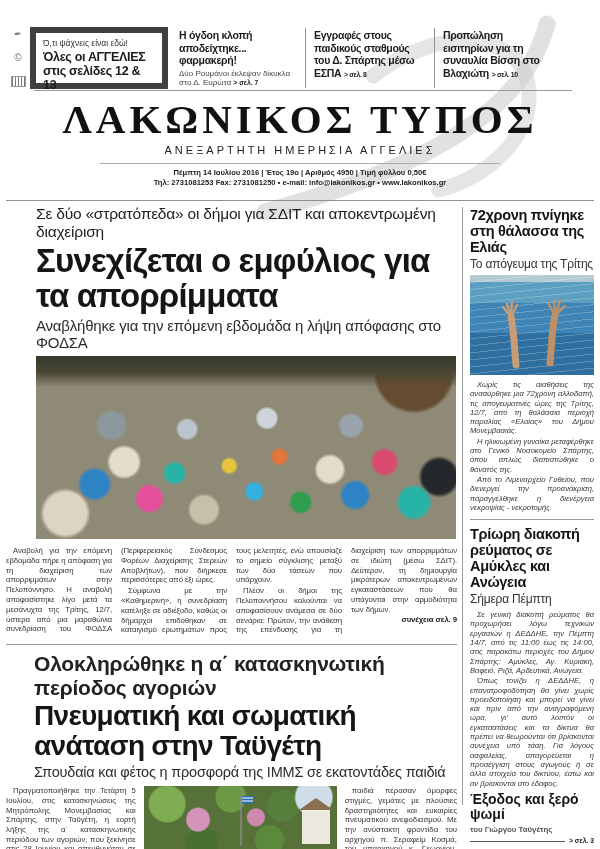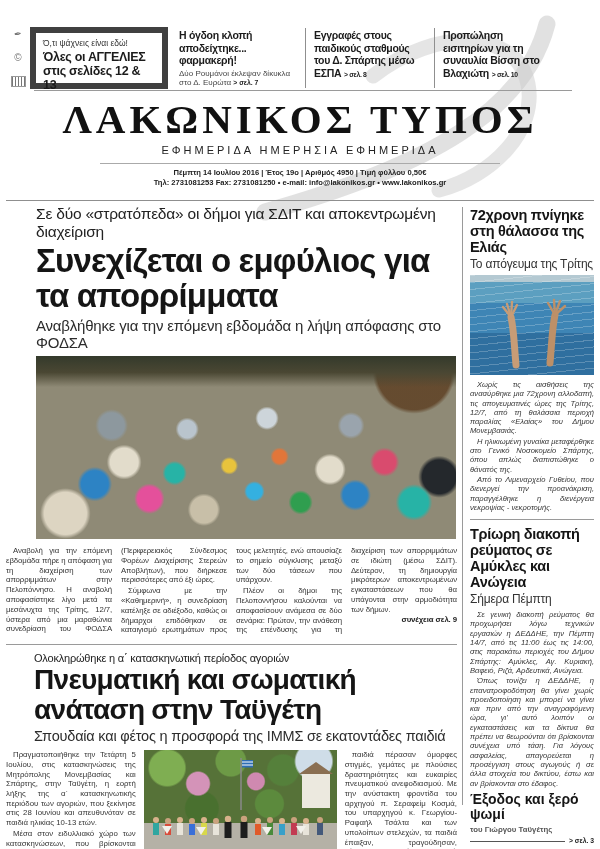--- a/index.html
+++ b/index.html
@@ -73,21 +73,21 @@
       radial-gradient(circle at 55% 34%,#cdd5da 0 3.5%,transparent 4.5%),
       radial-gradient(circle at 75% 38%,#9aa4ad 0 3%,transparent 4%);}
 
   .bodycols{margin-top:7px;column-count:4;column-gap:9px;font-size:7.8px;line-height:9.8px;
             text-align:justify;color:#343434;letter-spacing:-.1px;}
   p.bp{margin:0 0 1px;text-indent:7px;}
   .cont{display:block;text-align:right;font-weight:bold;color:#1b1b1b;}
 
   .rule-h{height:1px;background:#9a9a9a;margin:9px 0 7px;}
 
-  .kicker2{font-size:11px;color:#222;margin:0 0 1px 28px;letter-spacing:-.2px;}
+  .kicker2{font-size:21px;color:#222;margin:0 0 1px 28px;letter-spacing:-.2px;font-weight:bold;}
   .headline2{font-size:28px;line-height:30px;font-weight:bold;letter-spacing:-.7px;margin:1px 0 3px 28px;color:#151515;}
   .subhead2{font-size:14.5px;color:#2c2c2c;margin:0 0 6px 28px;letter-spacing:-.2px;}
   .camp-row{display:flex;gap:8px;}
   .camp-left{width:134px;font-size:7.8px;line-height:9.7px;text-align:justify;color:#343434;}
   .camp-right{width:116px;font-size:7.8px;line-height:9.7px;text-align:justify;color:#343434;}
   .photo-camp{width:193px;height:112px;flex:0 0 auto;position:relative;
     background-color:#567238;
     background-image:
       linear-gradient(to bottom,rgba(181,177,166,0) 65%,#b5b1a6 65%),
       radial-gradient(circle at 88% 10%,#cfdde8 0 9%,transparent 10%),
@@ -155,21 +155,21 @@
       <div class="t-title">
         <span>Προπώληση εισιτηρίων για τη συναυλία Βίσση στο Βλαχιώτη</span>
         <span class="pageref">&gt; σελ. 10</span>
       </div>
     </div>
   </div>
   <div class="topbar-rule z"></div>
 
   <div class="masthead z">
     <div class="mh-title">ΛΑΚΩΝΙΚΟΣ ΤΥΠΟΣ</div>
-    <div class="mh-sub">ΕΦΗΜΕΡΙΔΑ ΗΜΕΡΗΣΙΑ ΕΦΗΜΕΡΙΔΑ</div>
+    <div class="mh-sub">ΑΝΕΞΑΡΤΗΤΗ ΗΜΕΡΗΣΙΑ ΑΓΓΕΛΙΕΣ</div>
     <div class="mh-rule1"></div>
     <div class="mh-info">Πέμπτη 14 Ιουλίου 2016 | Έτος 19ο | Αριθμός 4950 | Τιμή φύλλου 0,50€</div>
     <div class="mh-info">Τηλ: 2731081253 Fax: 2731081250 • e-mail: info@lakonikos.gr • www.lakonikos.gr</div>
   </div>
   <div class="mh-rule2 z"></div>
 
   <div class="sep-v z"></div>
 
   <div class="main z">
     <div class="kicker">Σε δύο «στρατόπεδα» οι δήμοι για ΣΔΙΤ και αποκεντρωμένη διαχείριση</div>

